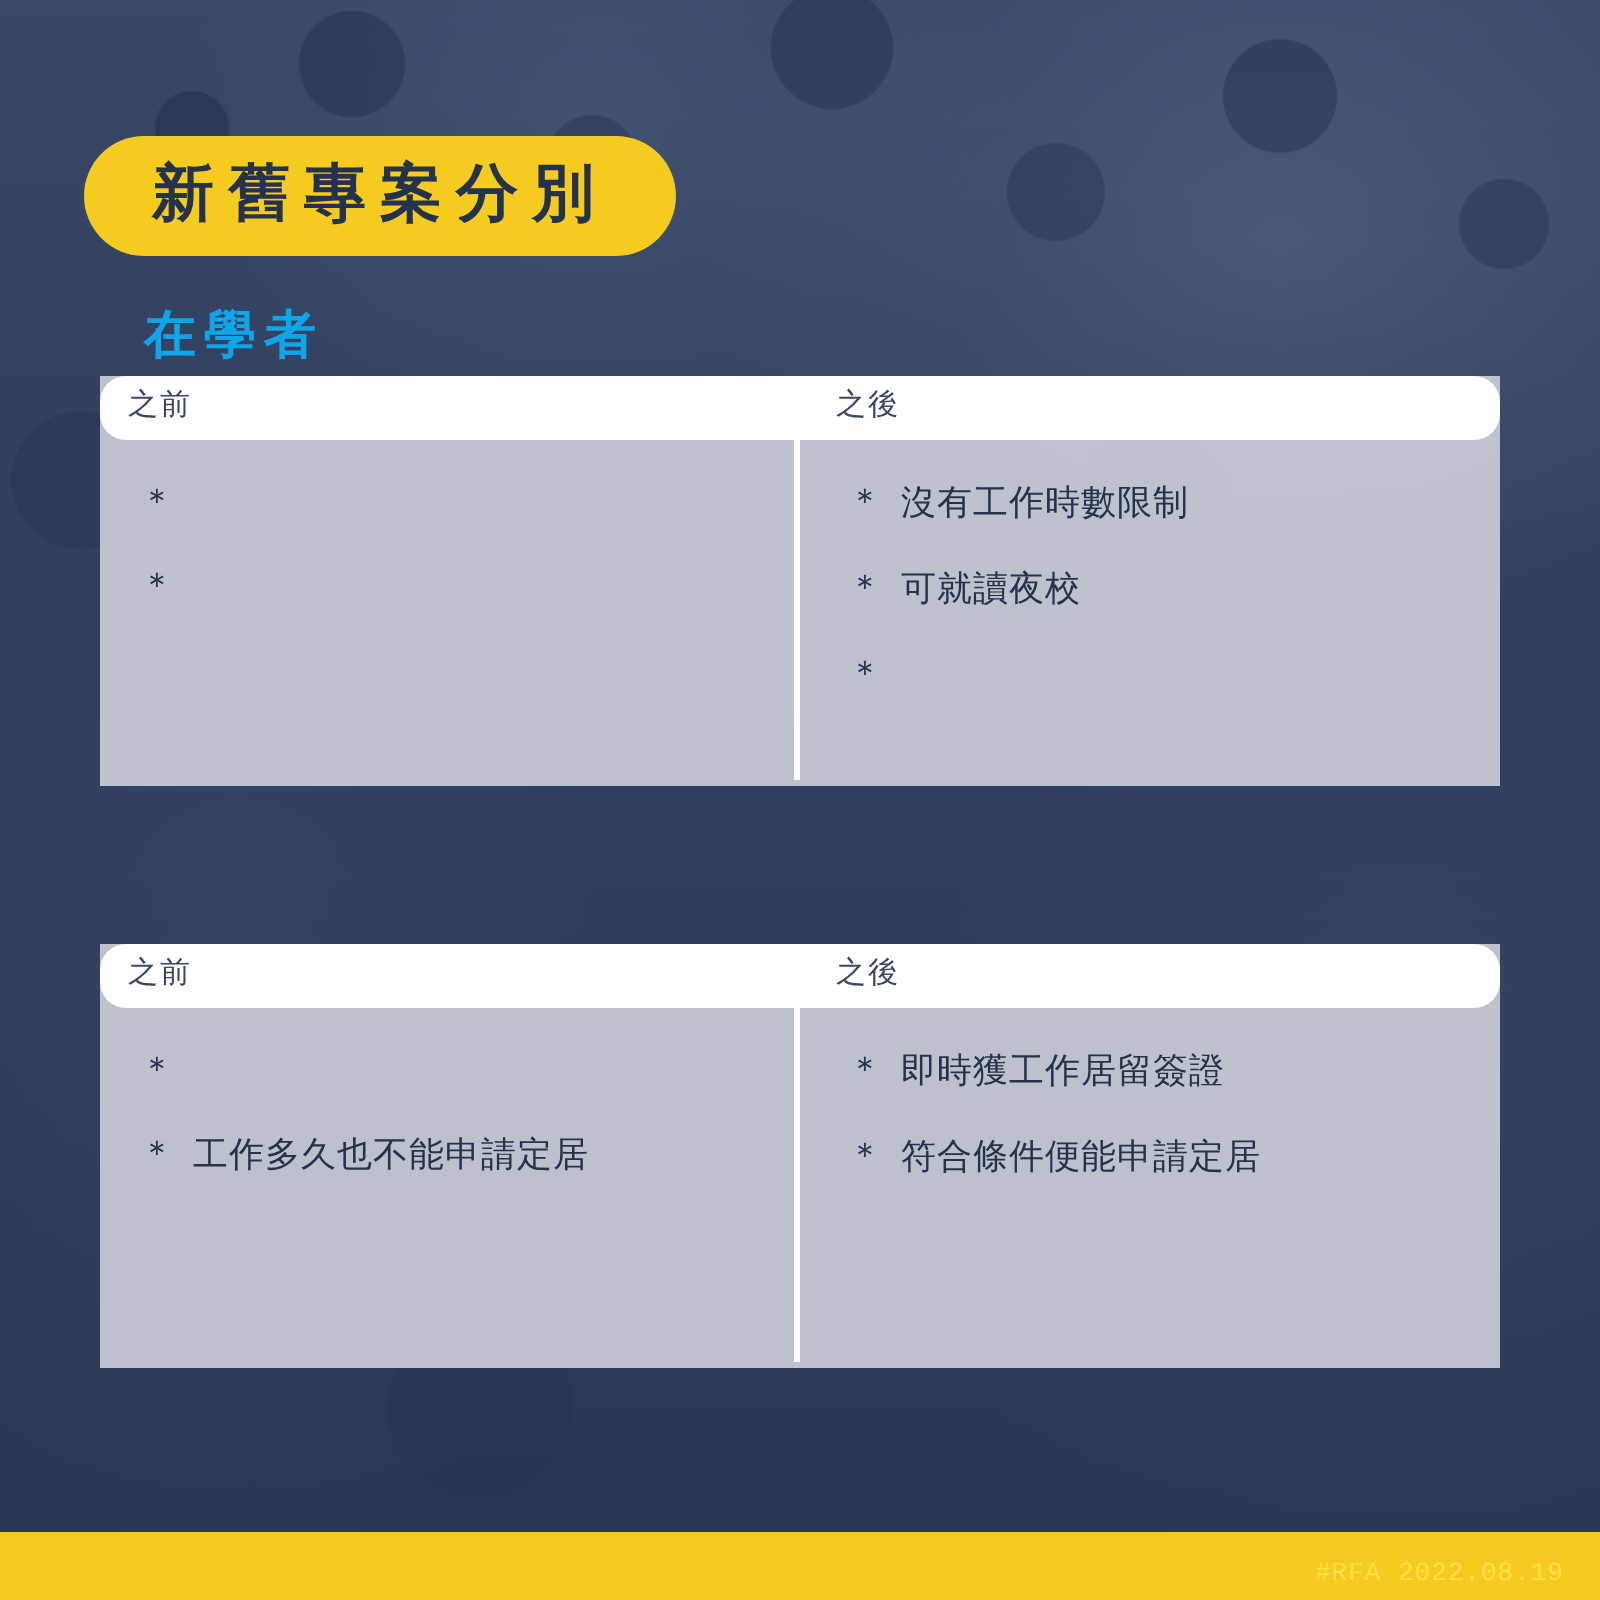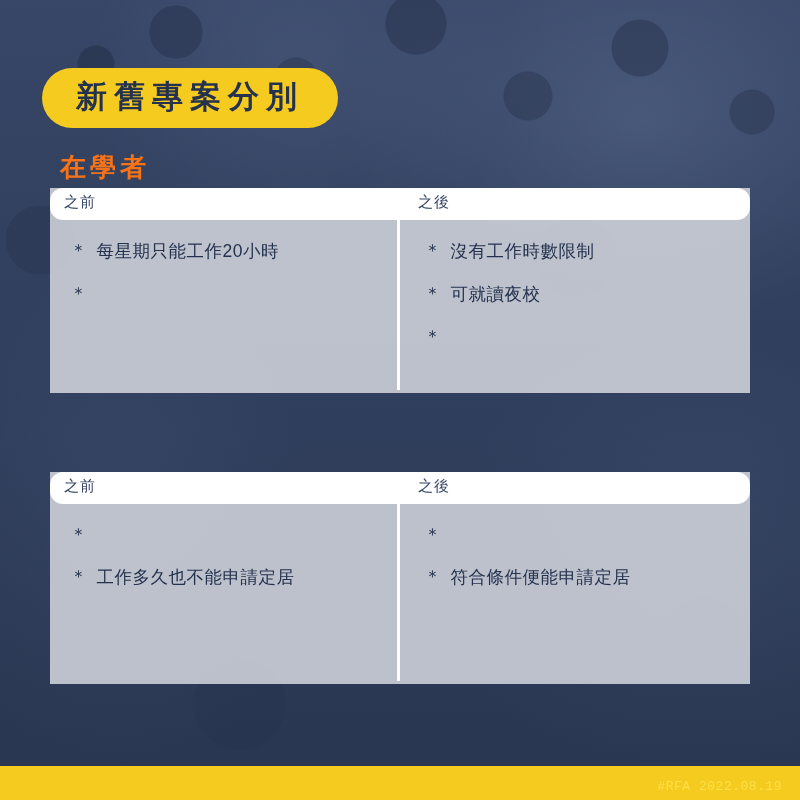--- a/index.html
+++ b/index.html
@@ -57,22 +57,22 @@
     font-weight: bold;
     letter-spacing: 7px;
     line-height: 1.15;
     white-space: nowrap;
     margin-top: 28px;
   }
 
   
   .section-heading {
     position: absolute;
-    left: 60px;
-    color: #f97316;
+    left: 72px;
+    color: #0ea5e9;
     font-size: 26px;
     font-weight: bold;
     letter-spacing: 4px;
   }
   #heading-student { top: 150px; }
   #heading-worker  { top: 434px; }
 
   
   .panel {
     position: absolute;
@@ -162,21 +162,20 @@
 
   <div class="panel" id="panel-student">
     <div class="panel-head">
       <div class="col left">之前</div>
       <div class="col right">之後</div>
     </div>
     <div class="panel-body">
       <div class="col left">
         <div class="bullet">
           <span class="star">＊</span>
-          <span class="txt">每星期只能工作20小時</span>
         </div>
         <div class="bullet">
           <span class="star">＊</span>
         </div>
       </div>
       <div class="col right">
         <div class="bullet">
           <span class="star">＊</span>
           <span class="txt">沒有工作時數限制</span>
         </div>
@@ -203,20 +202,21 @@
           <span class="star">＊</span>
         </div>
         <div class="bullet">
           <span class="star">＊</span>
           <span class="txt">工作多久也不能申請定居</span>
         </div>
       </div>
       <div class="col right">
         <div class="bullet">
           <span class="star">＊</span>
+          <span class="txt">即時獲工作居留簽證</span>
         </div>
         <div class="bullet">
           <span class="star">＊</span>
           <span class="txt">符合條件便能申請定居</span>
         </div>
       </div>
     </div>
   </div>
 
   <div class="footer-bar"></div>

